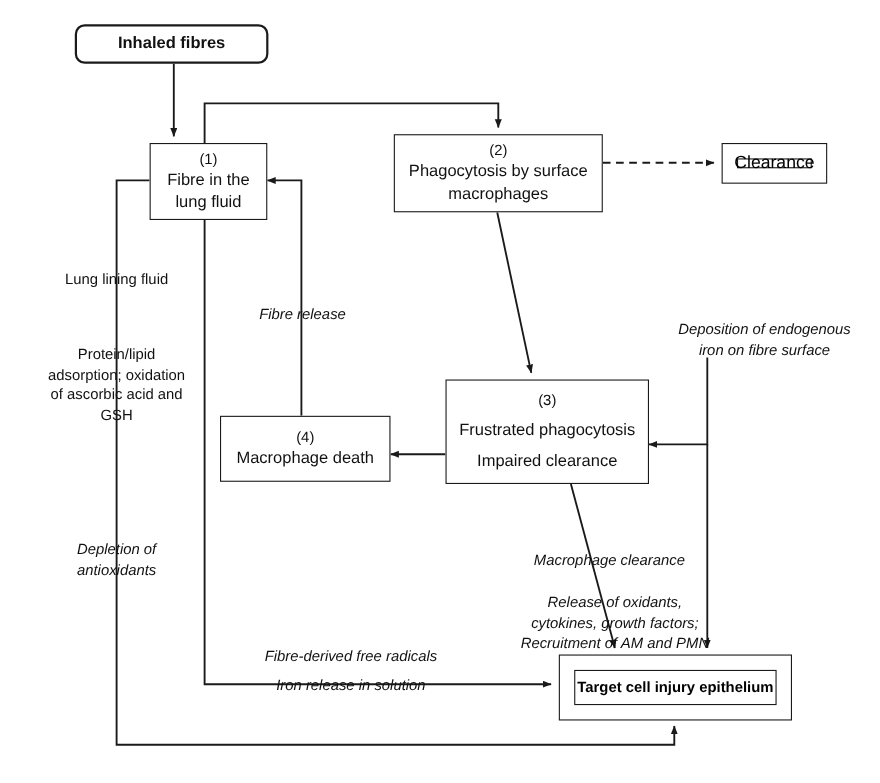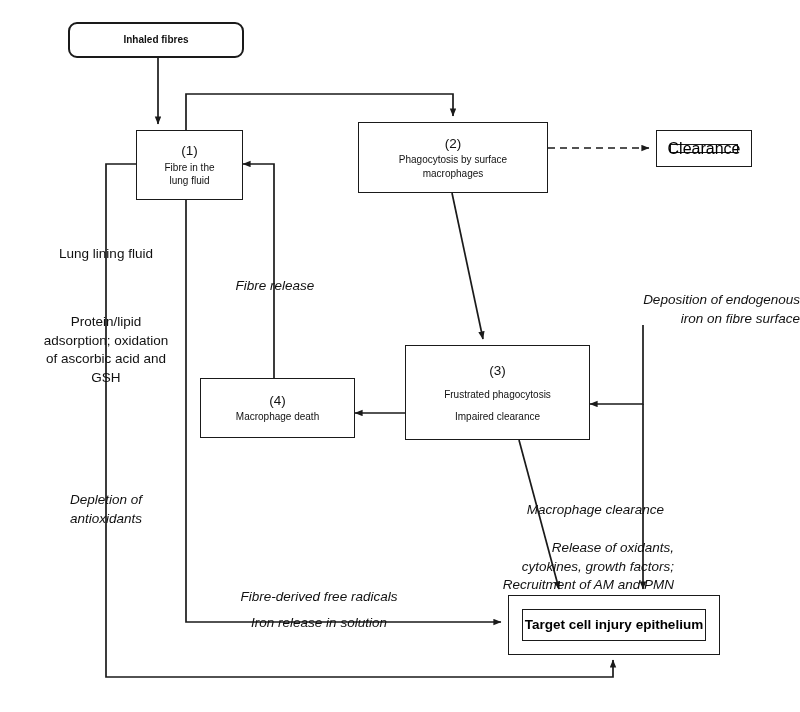--- a/index.html
+++ b/index.html
@@ -3,31 +3,31 @@
 <meta charset="utf-8">
 <style>
   html,body{margin:0;padding:0;background:#ffffff;}
   body{width:800px;height:712px;position:relative;overflow:hidden;
        font-family:"Liberation Sans","DejaVu Sans",sans-serif;color:#000;}
   #diagram{position:absolute;left:0;top:0;width:800px;height:712px;}
   .bx{position:absolute;box-sizing:border-box;border:1.6px solid #1a1a1a;background:#fff;
       display:flex;flex-direction:column;align-items:center;justify-content:center;
       font-size:13.5px;line-height:1.35;text-align:center;color:#111;}
   .bx .num{font-size:13.5px;}
-  .bx .ln{font-size:10px;}
+  .bx .ln{font-size:15px;}
   .rounded{border-radius:9px;border-width:2px;font-weight:bold;}
   .dbl{border:1.6px solid #1a1a1a;padding:13px;background:#fff;}
   .dbl>.inner{border:1.6px solid #1a1a1a;width:100%;height:100%;box-sizing:border-box;
       display:flex;flex-direction:column;align-items:center;justify-content:center;
       background:#fff;}
   .bold{font-weight:bold;}
   .lbl{position:absolute;font-size:13.5px;line-height:1.38;color:#111;}
   .ital{font-style:italic;margin-top:20px;}
   .ctr{text-align:center;}
-  .lft{text-align:right;}
+  .lft{text-align:center;}
 </style>
 </head>
 <body>
 
 <svg id="diagram" viewBox="0 0 800 712" xmlns="http://www.w3.org/2000/svg">
   <defs>
     <marker id="ah" markerWidth="9" markerHeight="9" refX="7.6" refY="3.2" orient="auto" markerUnits="userSpaceOnUse">
       <path d="M0,0 L8,3.2 L0,6.4 z" fill="#1a1a1a"></path>
     </marker>
   </defs>

